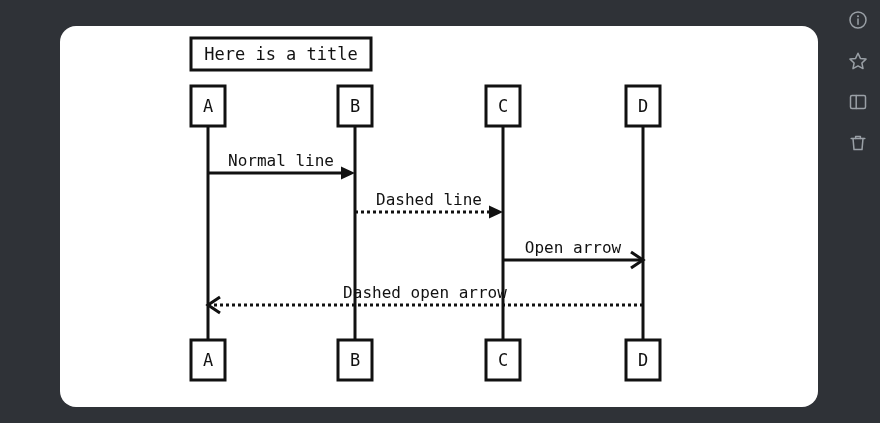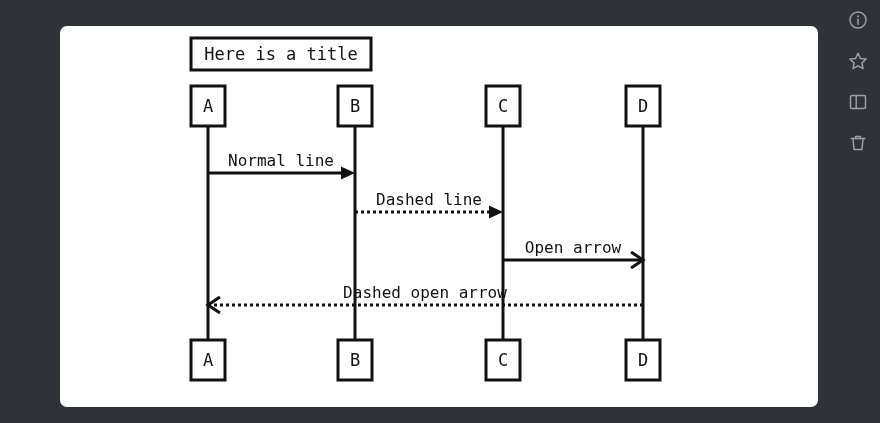--- a/index.html
+++ b/index.html
@@ -16,21 +16,21 @@
   }
 
   
   #diagram-card {
     position: absolute;
     left: 60px;
     top: 26px;
     width: 758px;
     height: 381px;
     background: #ffffff;
-    border-radius: 7px;
+    border-radius: 16px;
     overflow: hidden;
   }
   #diagram-svg {
     display: block;
     width: 758px;
     height: 381px;
   }
 
   .node-box {
     fill: #ffffff;

